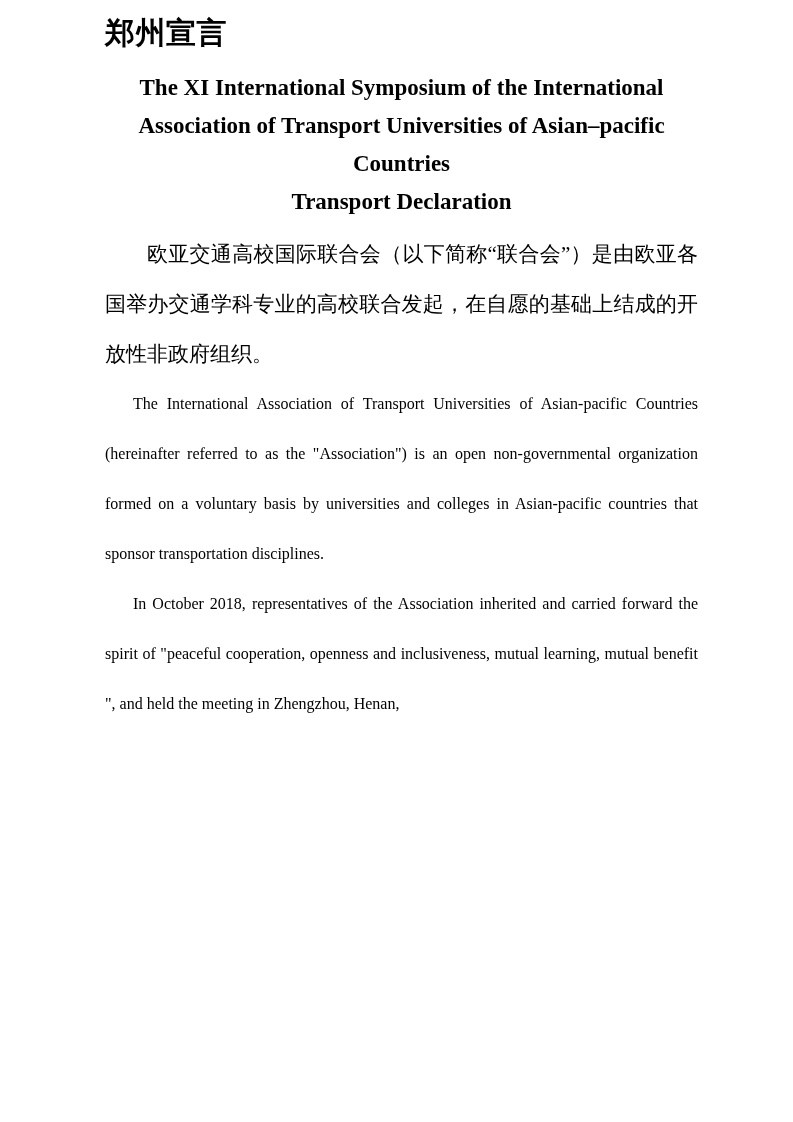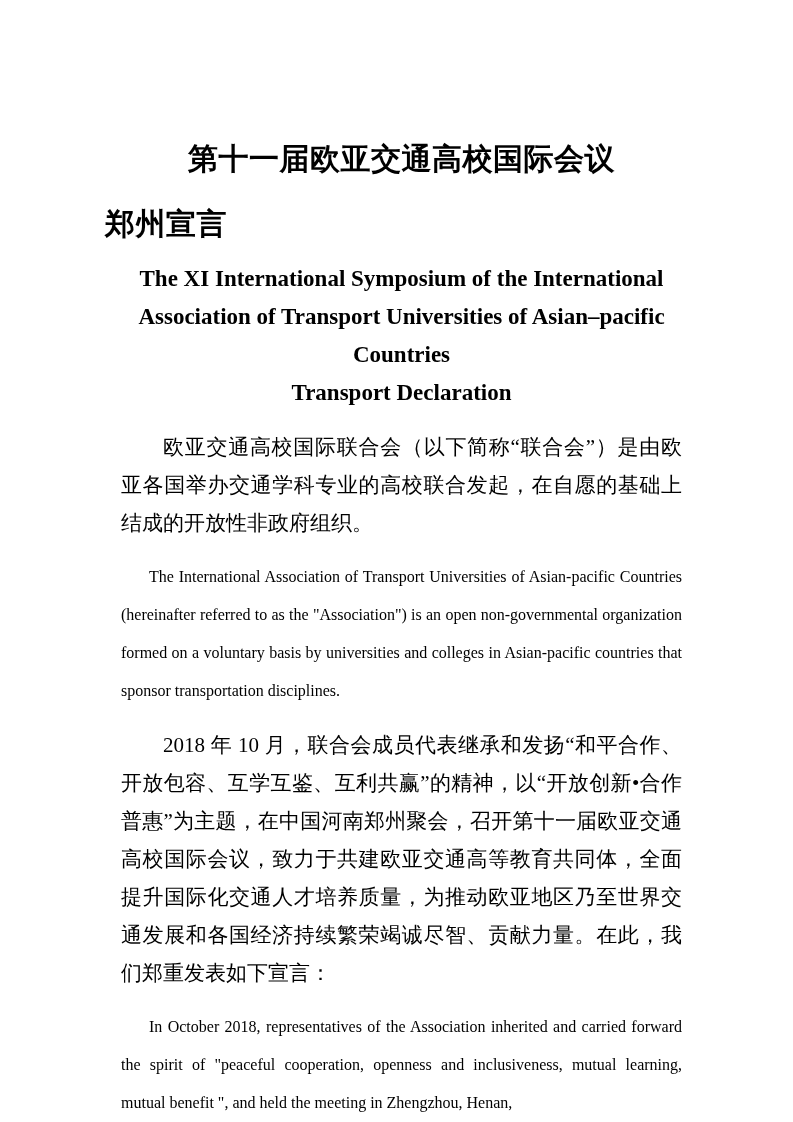--- a/index.html
+++ b/index.html
@@ -39,53 +39,51 @@
     letter-spacing: 0.5px;
   }
   .title-en {
     margin: 4px 0 8px 0;
     font-size: 23px;
     line-height: 38px;
     font-weight: 700;
     text-align: center;
   }
   .body-text p {
-    margin: 16px;
+    margin: 0;
     text-align: justify;
-    line-height: 38px;
+    line-height: 50px;
   }
   .para-zh {
     font-size: 21px;
     text-indent: 2em;
   }
   .para-en {
     font-size: 16px;
     text-indent: 28px;
   }
 </style>
 </head>
 <body>
 
 <div class="page">
   <div class="content">
 
-    <h1 class="title-zh">第十一届欧亚交通高校国际会议</h1>
 
     <h2 class="subtitle-zh">郑州宣言</h2>
 
     <div class="title-en">
       <div>The XI International Symposium of the International</div>
       <div>Association of Transport Universities of Asian–pacific Countries</div>
       <div>Transport Declaration</div>
     </div>
 
     <div class="body-text">
       <p class="para-zh">欧亚交通高校国际联合会（以下简称“联合会”）是由欧亚各国举办交通学科专业的高校联合发起，在自愿的基础上结成的开放性非政府组织。</p>
 
       <p class="para-en">The International Association of Transport Universities of Asian-pacific Countries (hereinafter referred to as the "Association") is an open non-governmental organization formed on a voluntary basis by universities and colleges in Asian-pacific countries that sponsor transportation disciplines.</p>
 
-      <p class="para-zh">2018 年 10 月，联合会成员代表继承和发扬“和平合作、开放包容、互学互鉴、互利共赢”的精神，以“开放创新•合作普惠”为主题，在中国河南郑州聚会，召开第十一届欧亚交通高校国际会议，致力于共建欧亚交通高等教育共同体，全面提升国际化交通人才培养质量，为推动欧亚地区乃至世界交通发展和各国经济持续繁荣竭诚尽智、贡献力量。在此，我们郑重发表如下宣言：</p>
 
       <p class="para-en">In October 2018, representatives of the Association inherited and carried forward the spirit of "peaceful cooperation, openness and inclusiveness, mutual learning, mutual benefit ", and held the meeting in Zhengzhou, Henan,</p>
     </div>
 
   </div>
 </div>
 
 </body></html>

